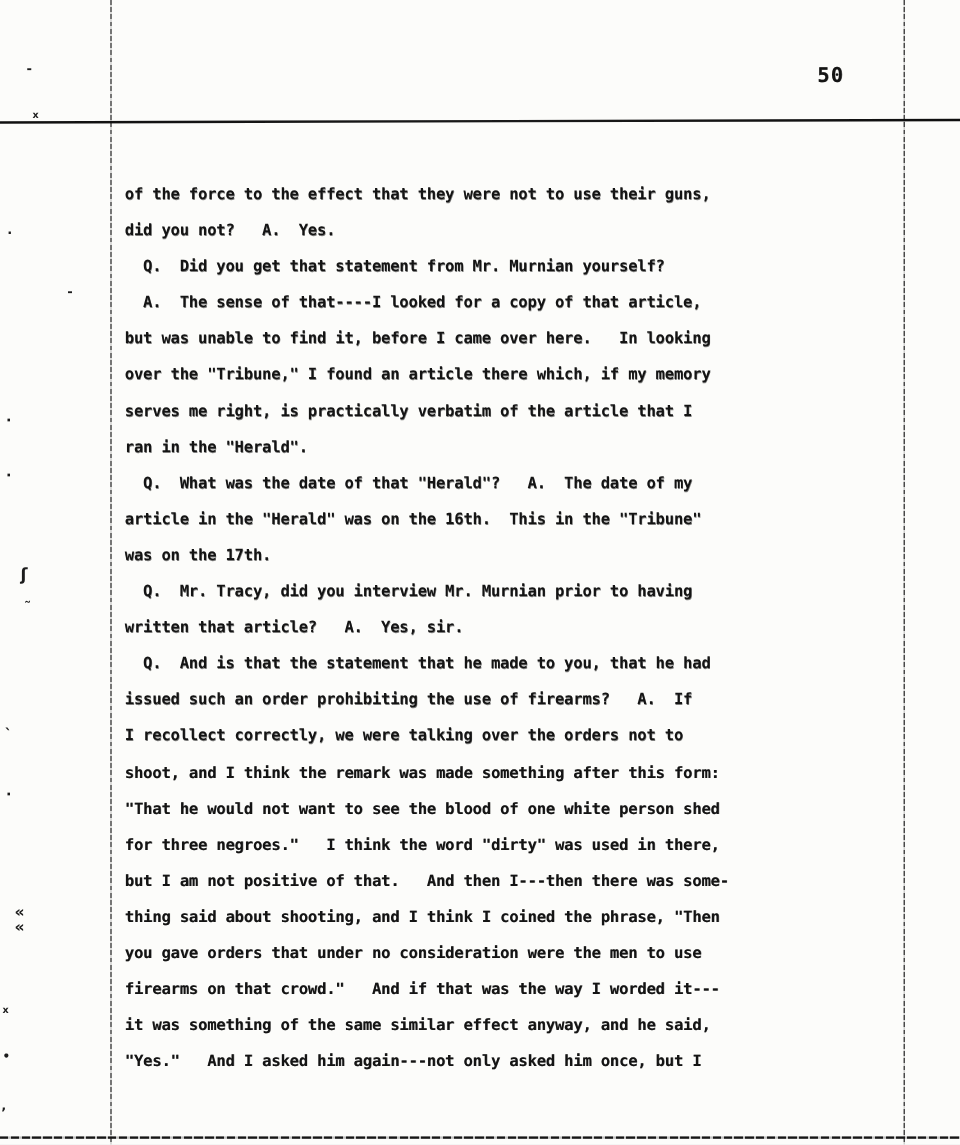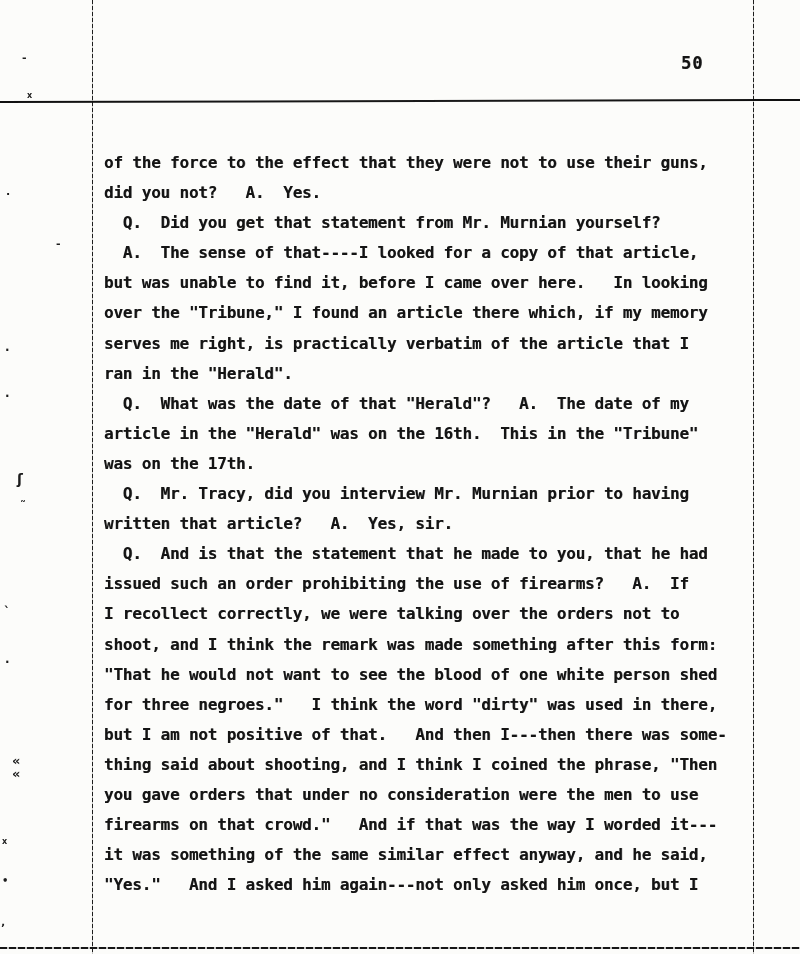--- a/index.html
+++ b/index.html
@@ -60,21 +60,21 @@
     font-weight: bold;
     letter-spacing: 1px;
     text-shadow: 0.4px 0.4px 0 rgba(20,20,20,0.6);
     text-align: center;
   }
   .transcript {
     position: absolute;
     left: 104px;
     top: 148px;
     width: 646px;
-    font-size: 16px;
+    font-size: 13px;
     font-weight: bold;
     line-height: 30.1px;
     white-space: pre;
     letter-spacing: -0.2px;
     text-shadow: 0.35px 0.35px 0 rgba(20,20,20,0.55);
   }
   .tline { height: 30.1px; }
   .margin-marks {
     position: absolute;
     inset: 0;

